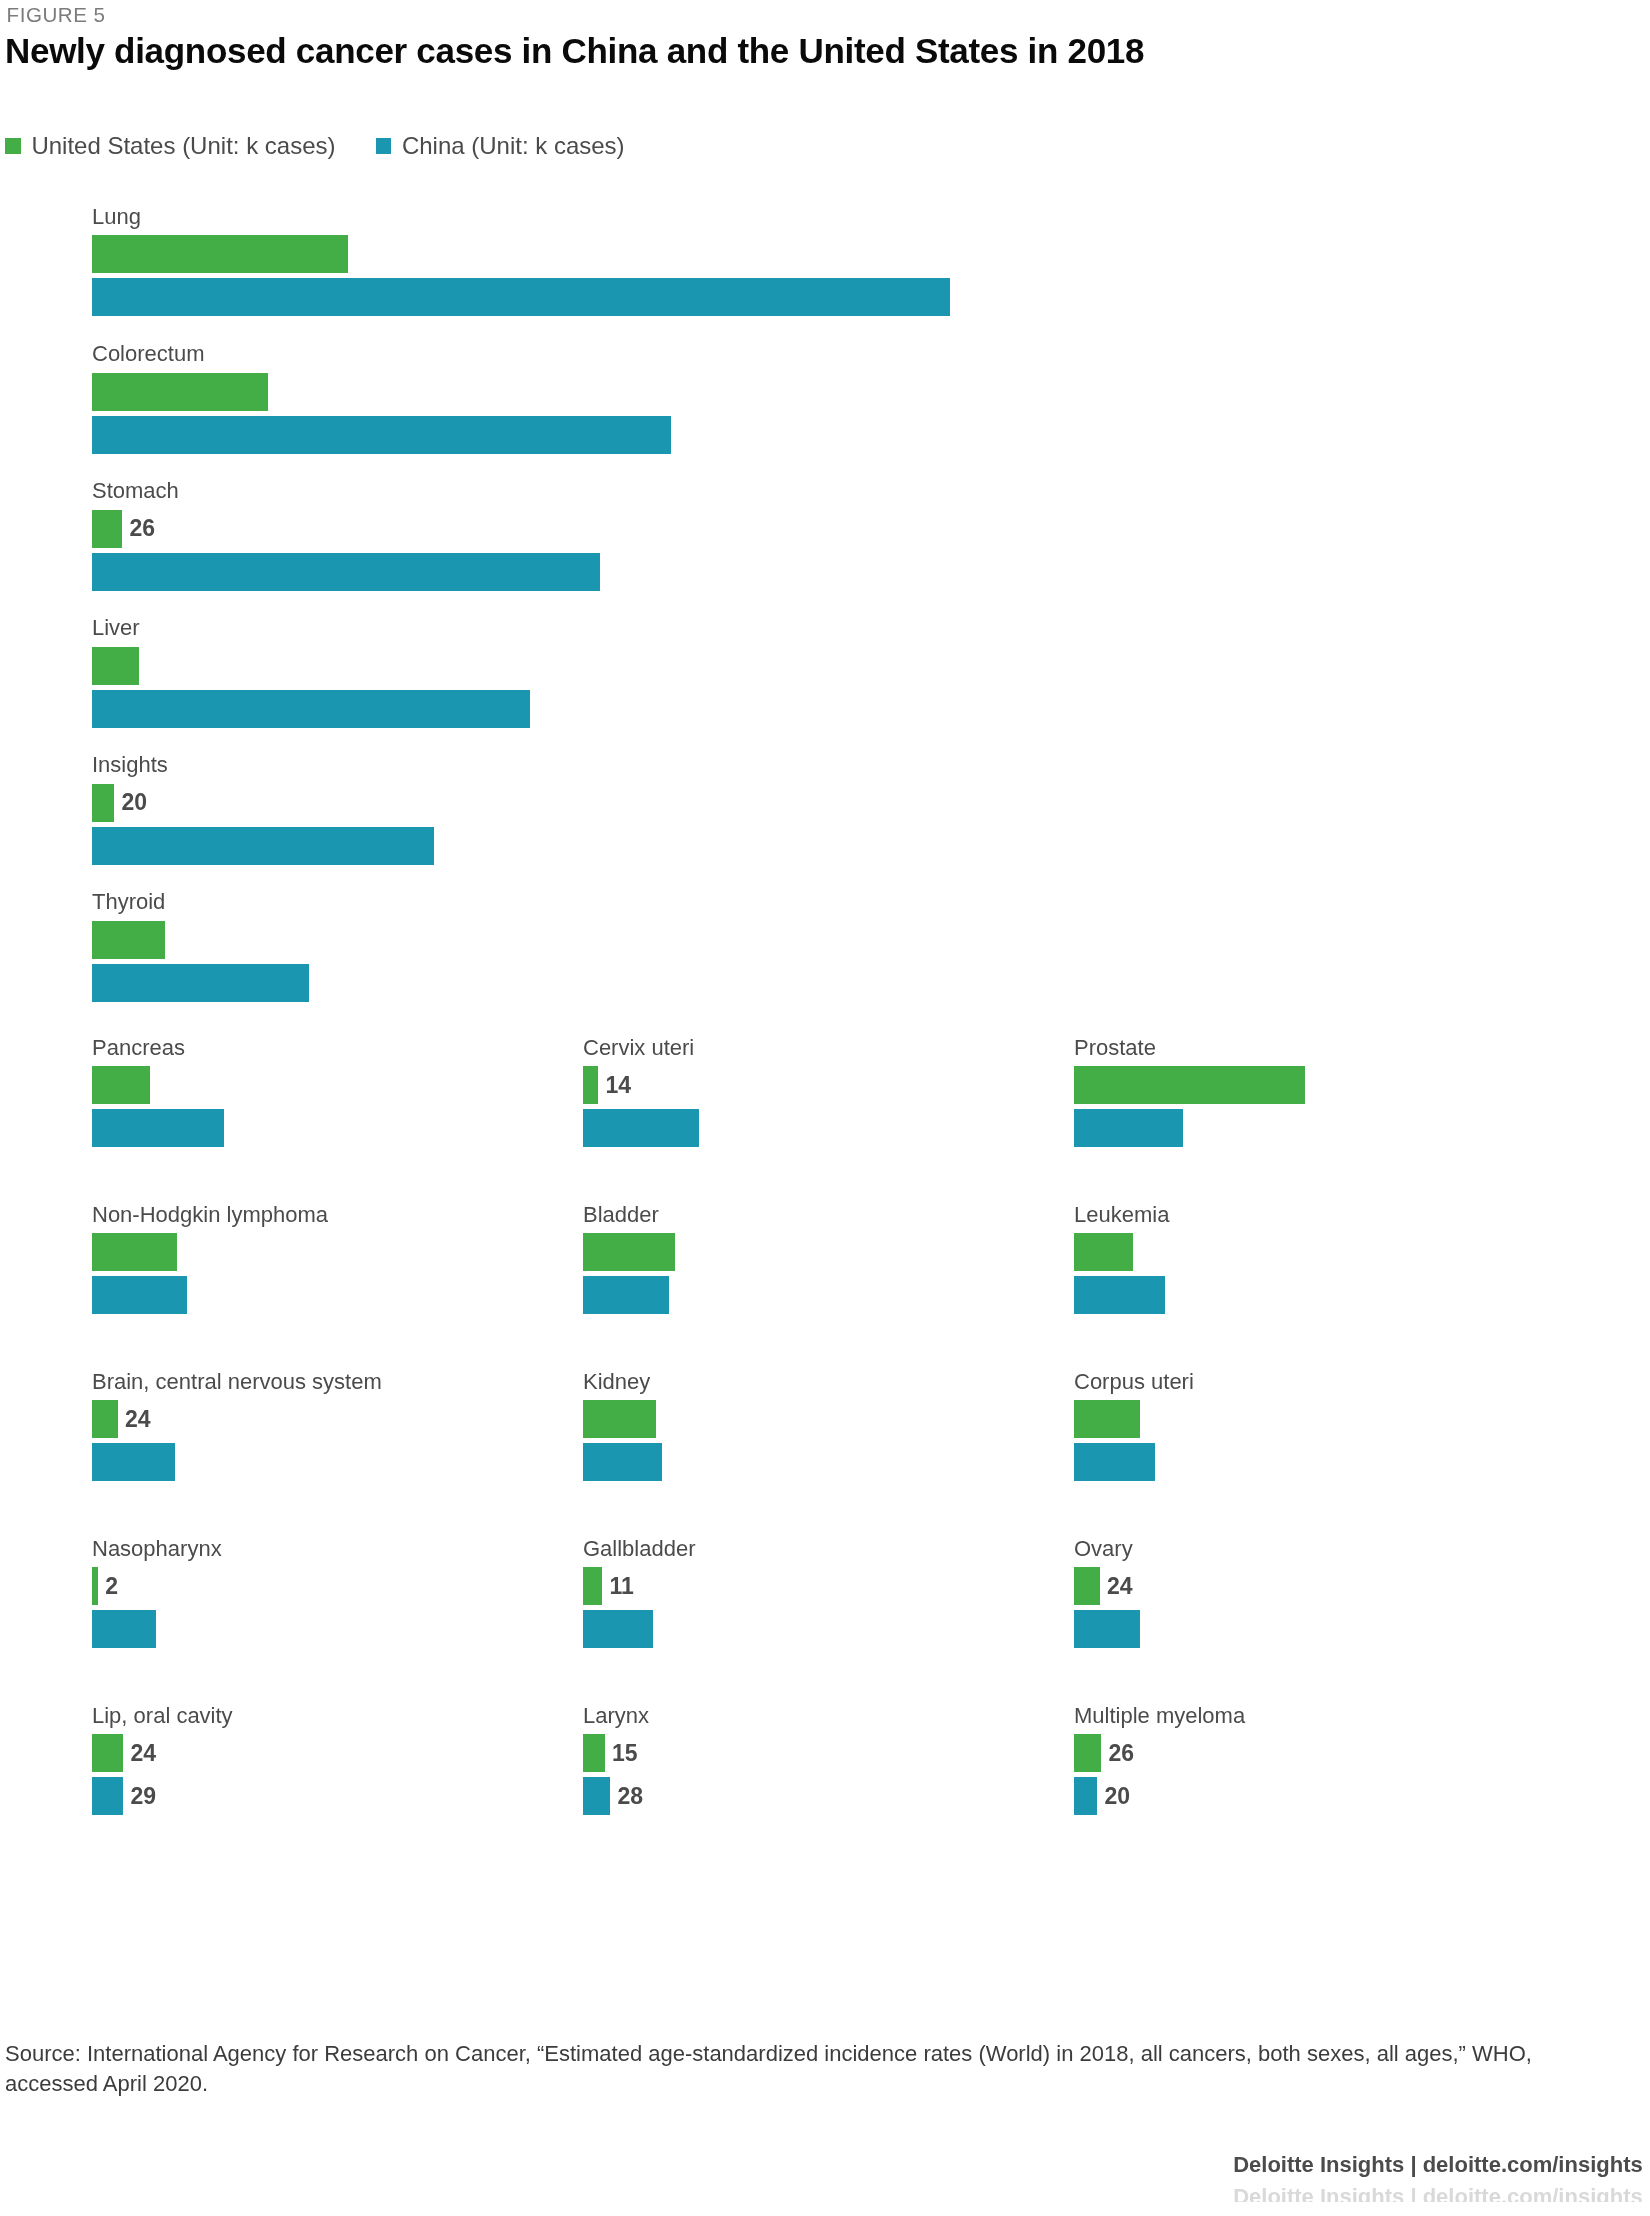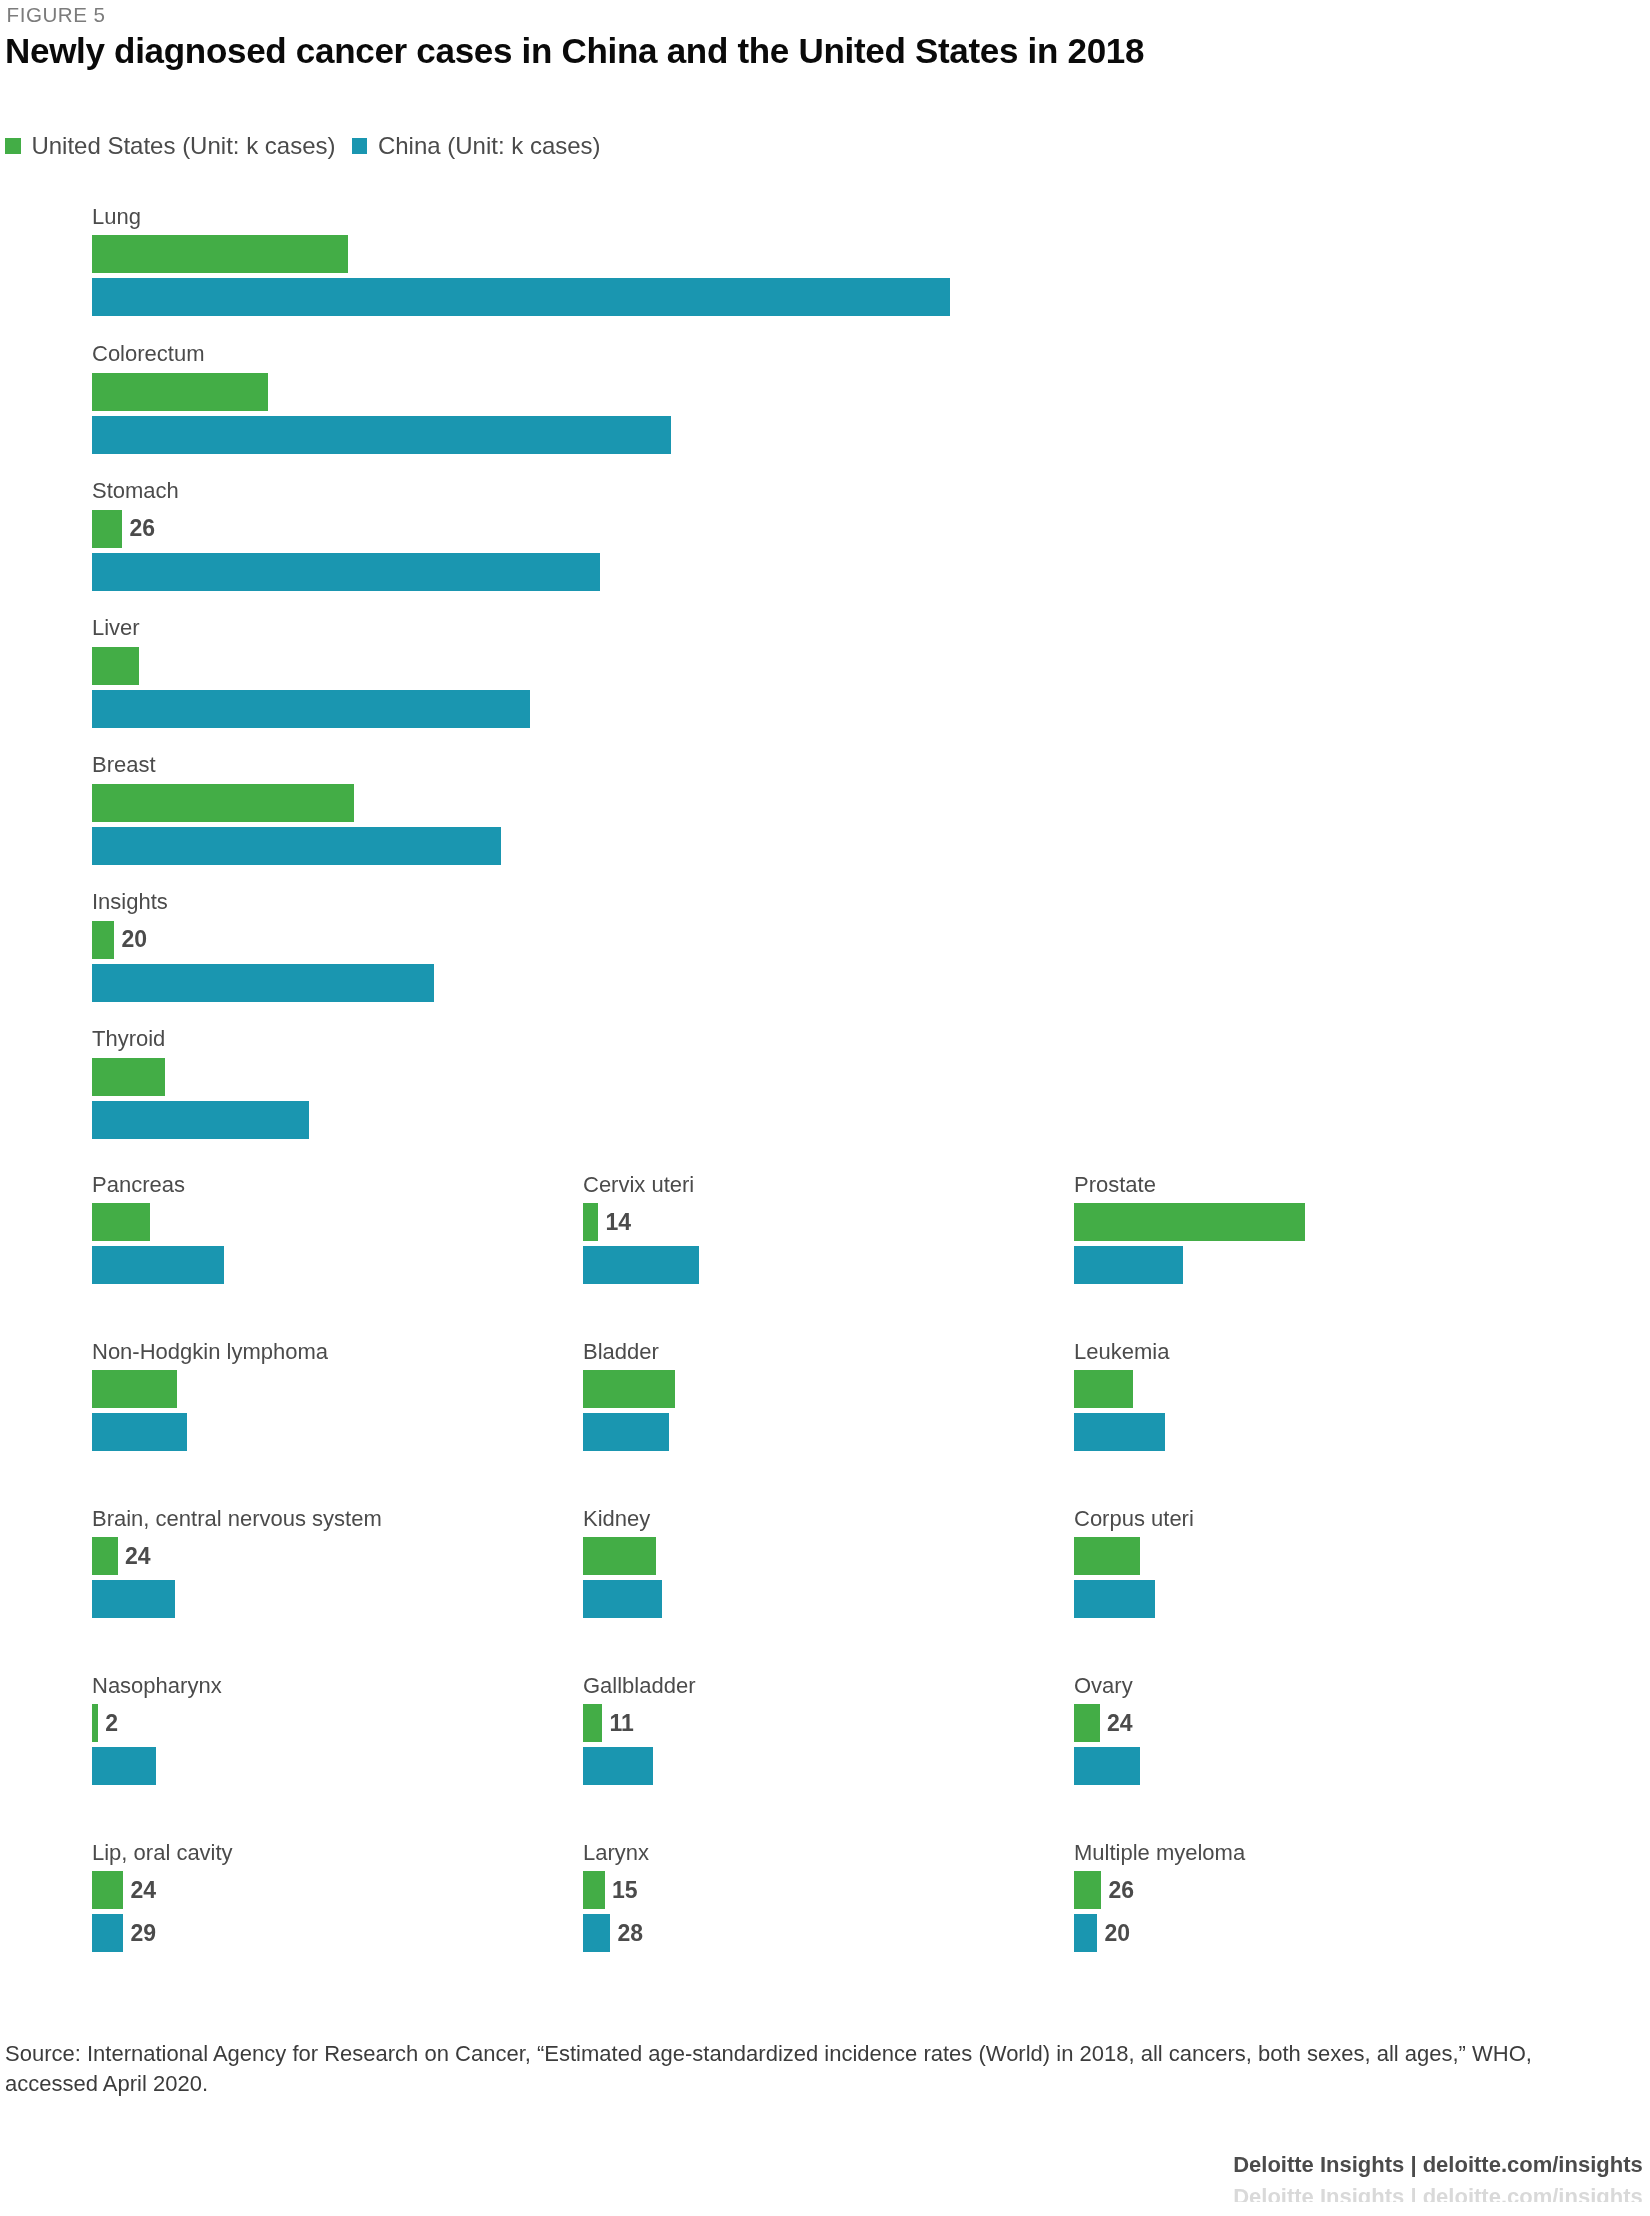--- a/index.html
+++ b/index.html
@@ -25,21 +25,21 @@
   }
   .fig-title{
     position:absolute; left:5px; top:31px;
     font-size:35px; font-weight:700; color:#0a0a0a;
     letter-spacing:-0.3px; white-space:nowrap;
   }
 
   
   .legend{
     position:absolute; left:5px; top:132px;
-    display:flex; align-items:center; gap:16px;
+    display:flex; align-items:center; gap:40px;
   }
   .legend-item{display:flex; align-items:center; gap:10.7px;}
   .legend-swatch{width:15.7px;height:15.7px;display:block;}
   .legend-text{font-size:24px;color:#4b4b4b;font-weight:400;white-space:nowrap;}
 
   
   .chart-area{position:absolute; left:0; top:205px; width:1651px;}
 
   .full-group{position:relative; margin-bottom:25.6px;}
   .grp-label{
@@ -142,30 +142,20 @@
           <div class="grp-label">Liver</div>
           <div class="barline">
             <span class="bar green" style="width: 47px;"></span>
           </div>
           <div class="gap2"></div>
           <div class="barline">
             <span class="bar teal" style="width: 438px;"></span>
           </div>
         </div>
         <div class="full-group">
-          <div class="grp-label">Breast</div>
-          <div class="barline">
-            <span class="bar green" style="width: 262px;"></span>
-          </div>
-          <div class="gap2"></div>
-          <div class="barline">
-            <span class="bar teal" style="width: 409px;"></span>
-          </div>
-        </div>
-        <div class="full-group">
           <div class="grp-label">Insights</div>
           <div class="barline">
             <span class="bar green" style="width: 22px;"></span>
             <span class="bar-val">20</span>
           </div>
           <div class="gap2"></div>
           <div class="barline">
             <span class="bar teal" style="width: 342px;"></span>
           </div>
         </div>

